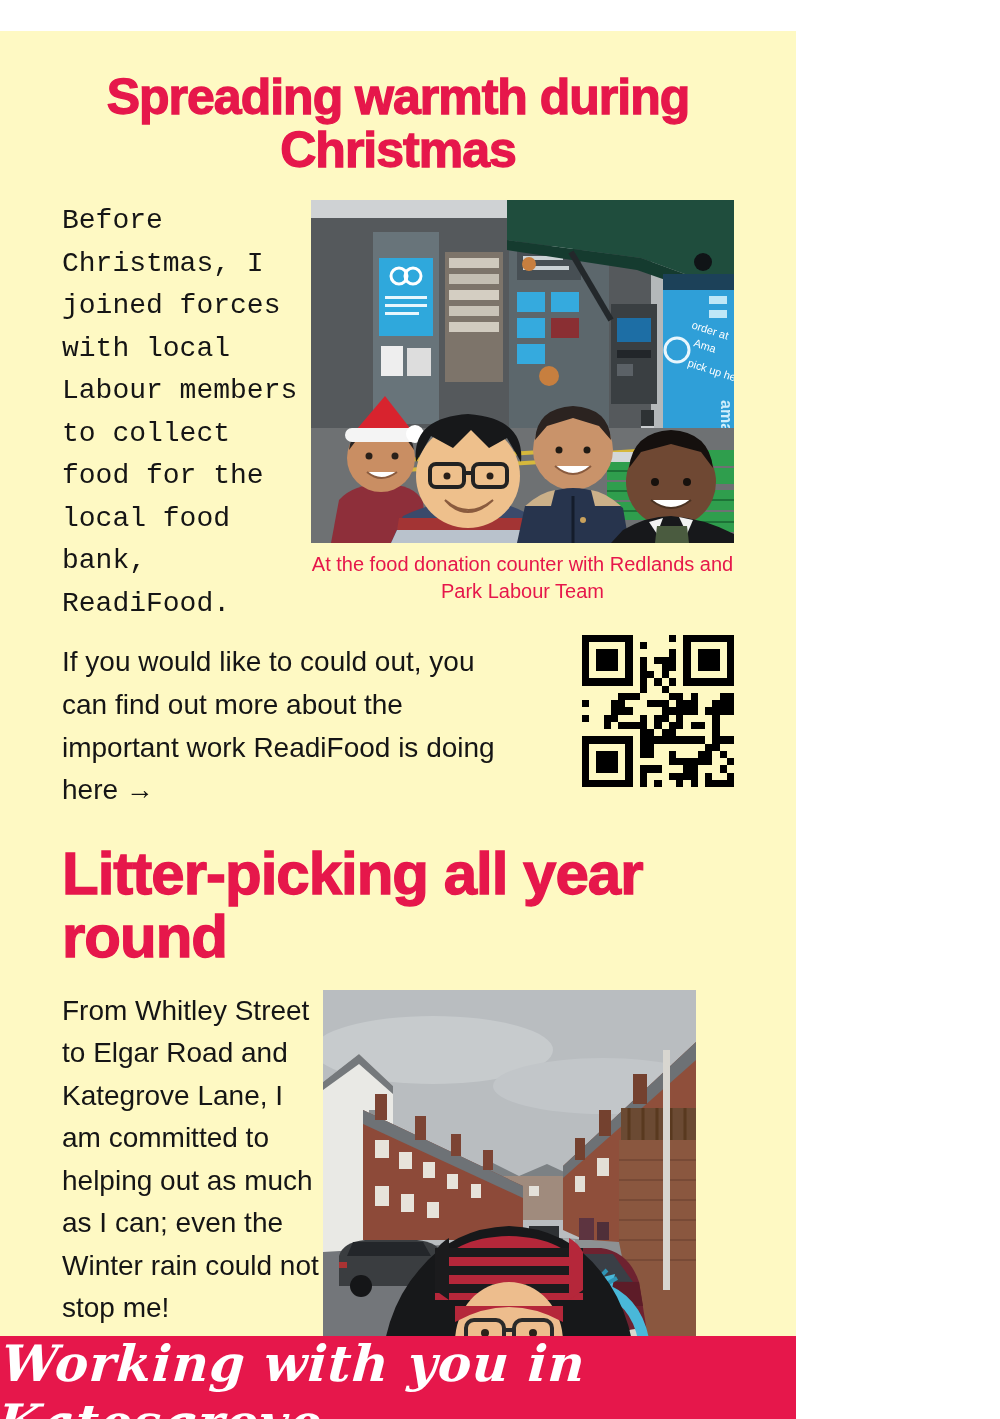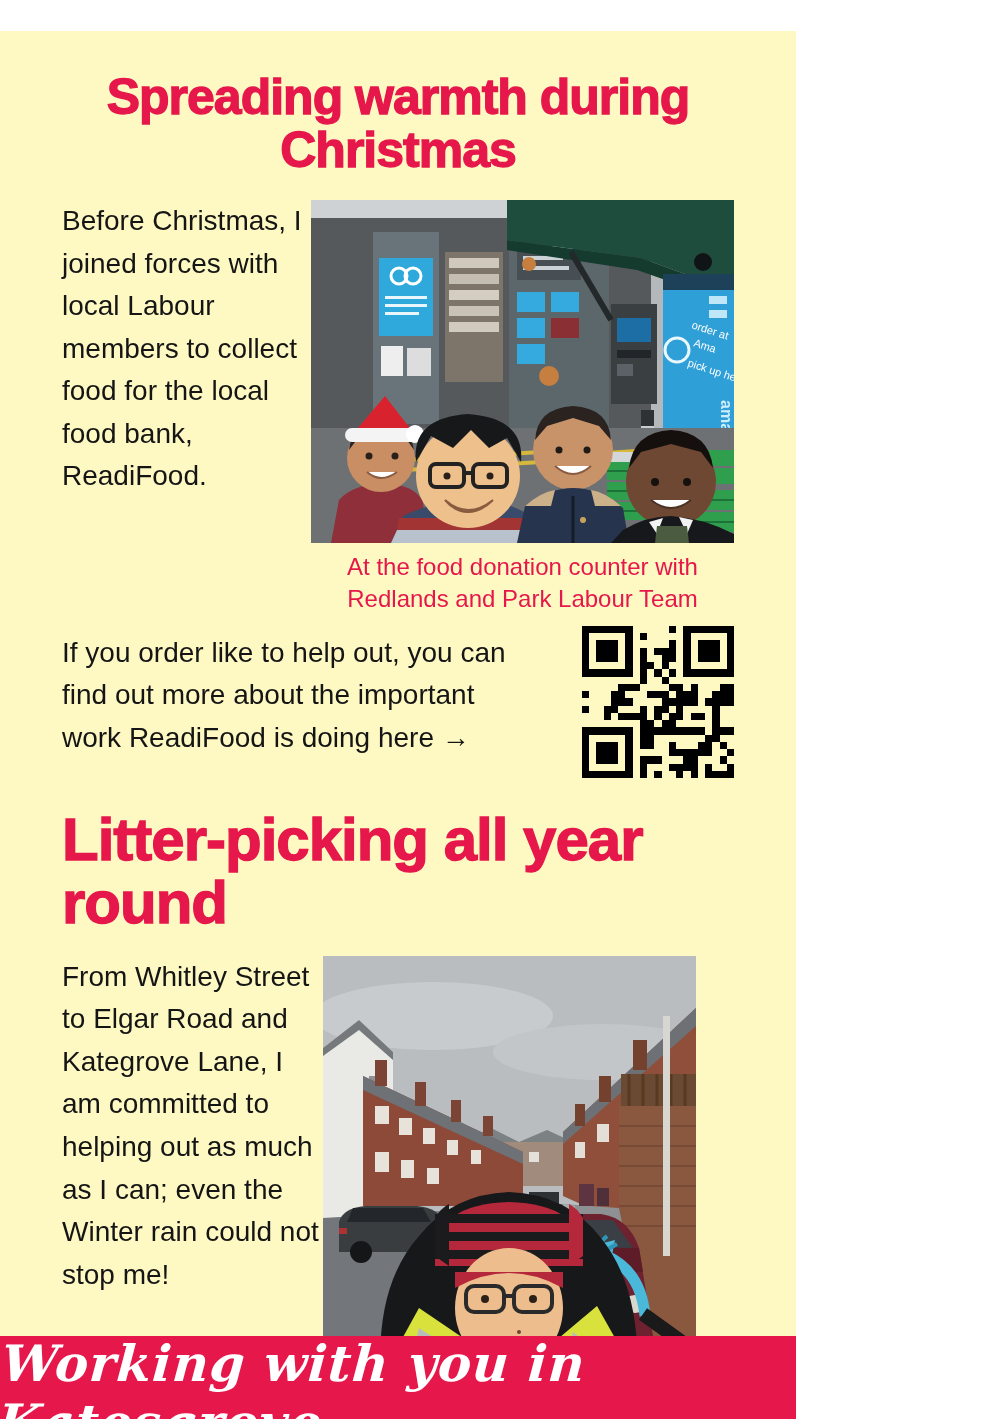--- a/index.html
+++ b/index.html
@@ -29,34 +29,34 @@
   h2.headline{
     margin-top:30px;
     font-size:60px;
     text-align:left;
     line-height:1.05;
   }
   .row{display:flex;justify-content:space-between;align-items:flex-start;}
   .row1{margin-top:24px;}
   .row3{margin-top:22px;}
   .bodycol{font-size:28px;line-height:1.52;}
-  .bodycol1{width:432px;}
+  .bodycol1{width:432px;font-family:Liberation Mono, monospace;}
   .bodycol2{width:478px;}
   .bodycol p{margin:0 0 36px 0;}
   .bodycol p:last-child{margin-bottom:0;}
   .photo-block{margin:0;}
   .photo{overflow:hidden;background:#9aa0a3;}
   .photo1{width:423px;height:343px;}
   .photo2{width:373px;height:421px;}
   .photo svg{display:block;}
   figcaption{
     margin-top:8px;
     color:#e6174b;
     text-align:center;
-    font-size:24px;
+    font-size:20px;
     line-height:1.35;
   }
   .caption2{font-size:23px;}
   .row2{margin-top:16px;justify-content:flex-start;}
   .help-para{
     width:548px;
     font-size:28px;
     line-height:1.52;
     margin:0;
   }
@@ -222,21 +222,21 @@
             <polygon points="338,322 352,318 346,334" fill="#f2f2f2"></polygon>
             <polygon points="382,320 368,317 376,334" fill="#f2f2f2"></polygon>
             <path d="M346 326 L376 326 L378 343 L344 343 Z" fill="#4a5b3f"></path>
           </svg>
         </div>
         <figcaption>At the food donation counter with Redlands and Park Labour Team</figcaption>
       </figure>
     </div>
 
     <div class="row row2">
-      <p class="help-para">If you order like to help out, you can find out more about the important work ReadiFood is doing here →</p>
+      <p class="help-para">If you would like to could out, you can find out more about the important work ReadiFood is doing here →</p>
       <div class="qr">
         <svg viewBox="0 0 21 21">
             <path fill-rule="evenodd" fill="#000" d="M0 0h7v7h-7zM1 1v5h5v-5z"></path>
             <rect x="2" y="2" width="3" height="3" fill="#000"></rect>
             <path fill-rule="evenodd" fill="#000" d="M14 0h7v7h-7zM15 1v5h5v-5z"></path>
             <rect x="16" y="2" width="3" height="3" fill="#000"></rect>
             <path fill-rule="evenodd" fill="#000" d="M0 14h7v7h-7zM1 15v5h5v-5z"></path>
             <rect x="2" y="16" width="3" height="3" fill="#000"></rect>
             <rect x="12" y="0" width="1" height="1" fill="#000"></rect>
             <rect x="8" y="1" width="1" height="1" fill="#000"></rect>

